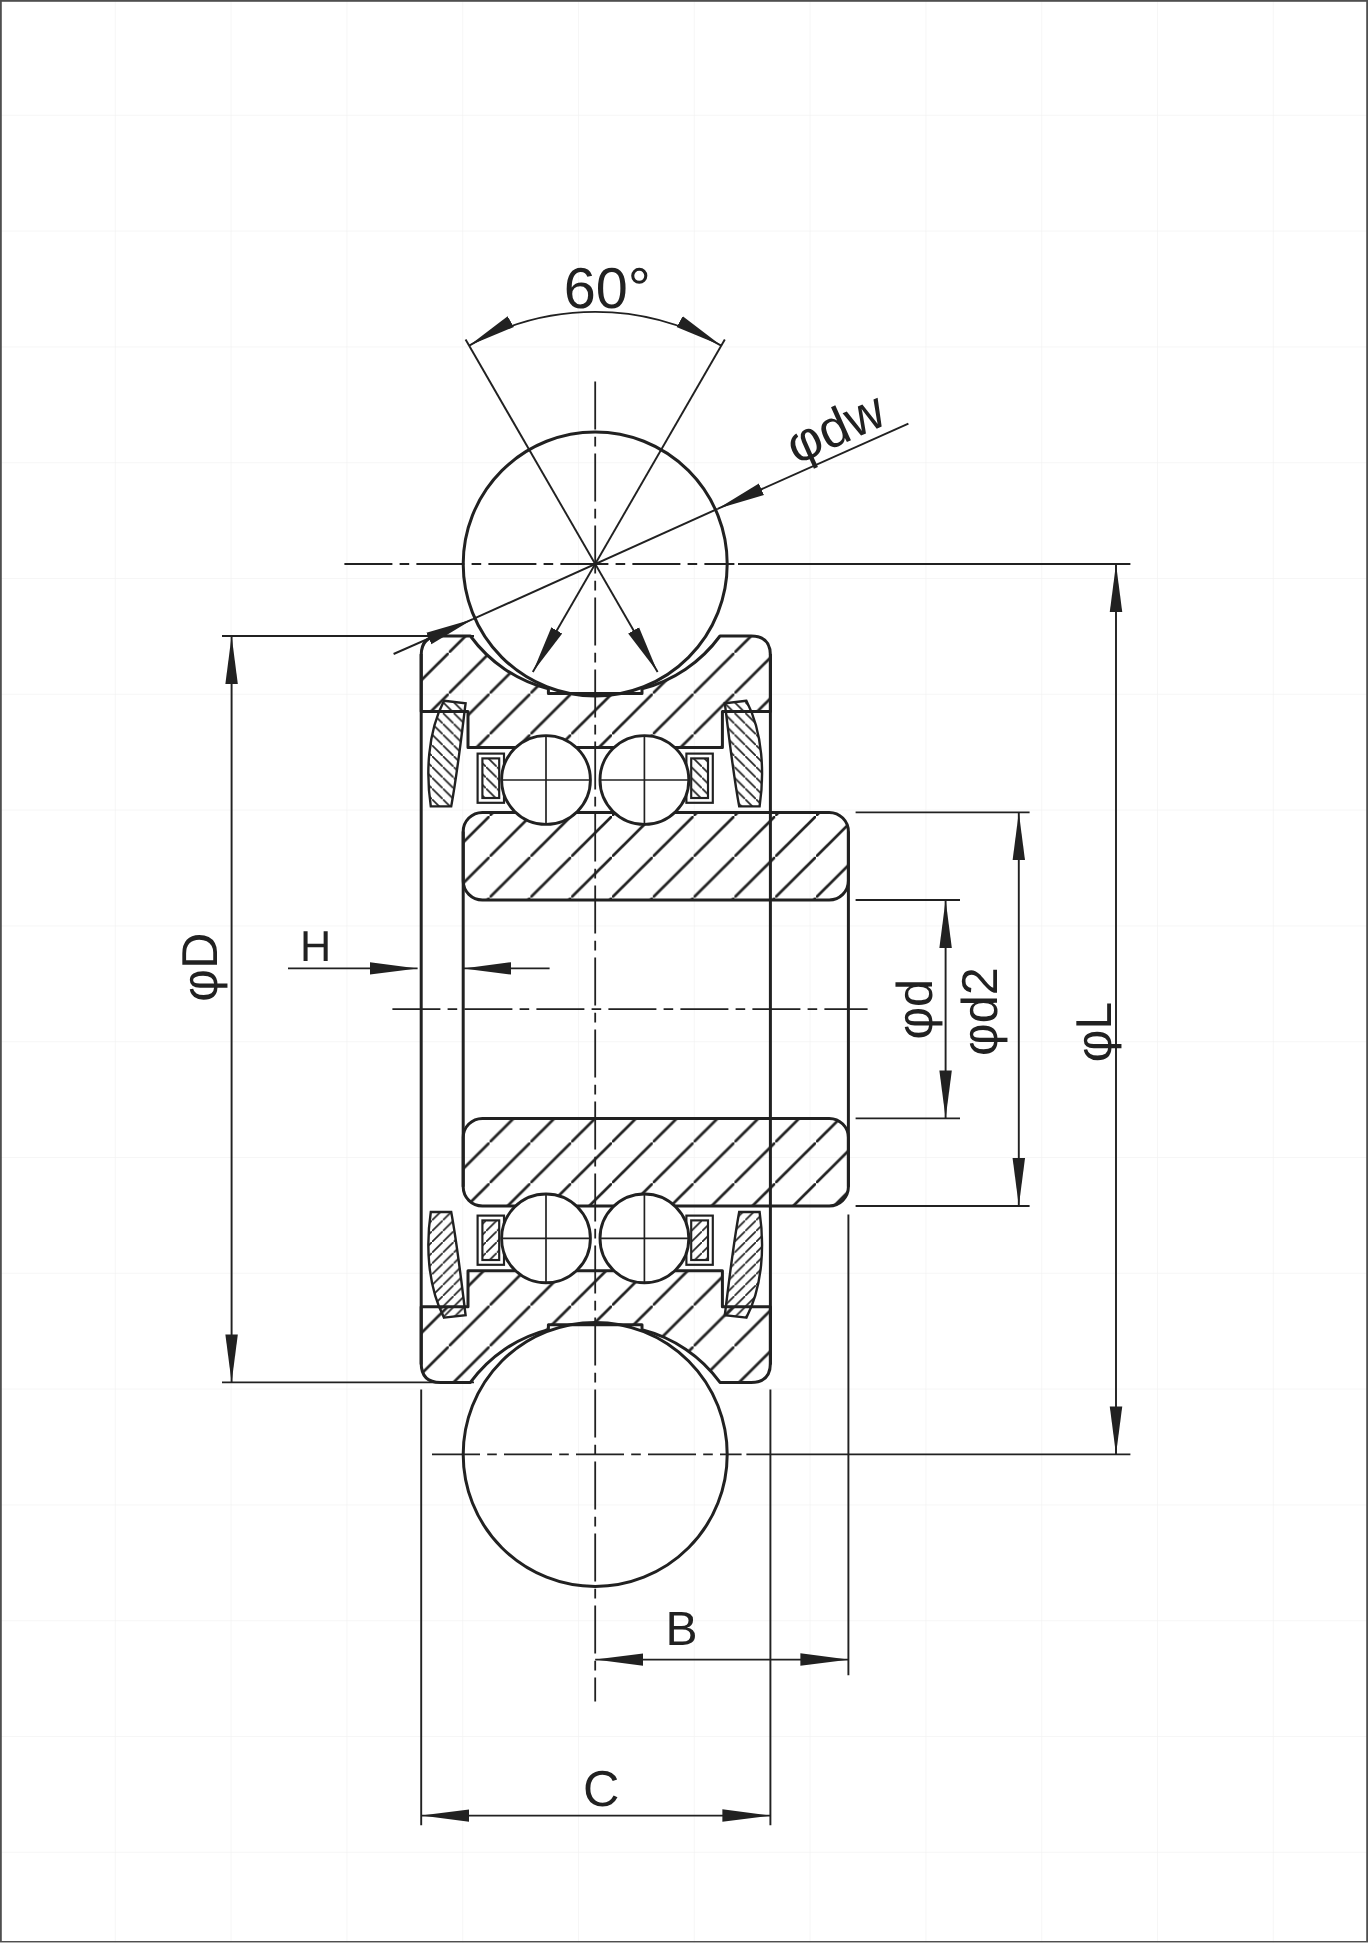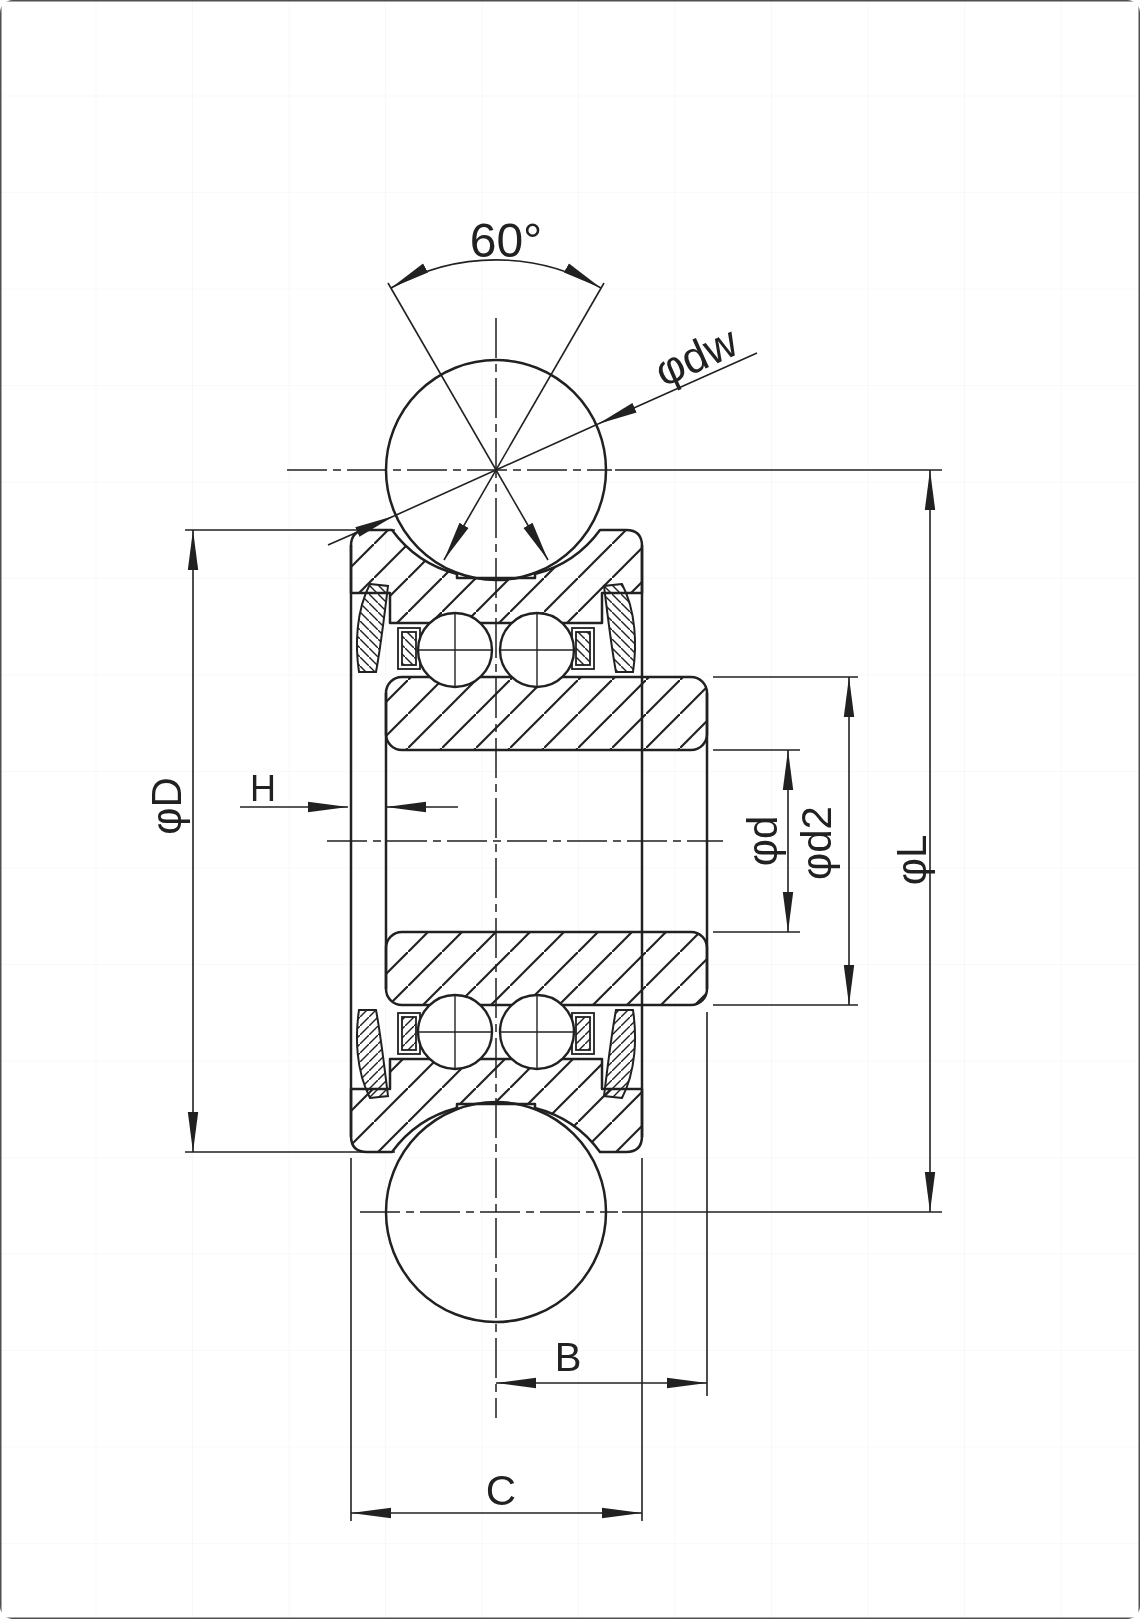--- a/index.html
+++ b/index.html
@@ -7,21 +7,20 @@
     padding: 0;
     background: #ffffff;
     font-family: "Liberation Sans", sans-serif;
   }
   .canvas {
     position: relative;
     width: 1140px;
     height: 1619px;
     background: #ffffff;
     overflow: hidden;
-    border-radius: 13px;
   }
   svg { display: block; }
   text {
     font-family: "Liberation Sans", "DejaVu Sans", sans-serif;
     fill: #212121;
   }
   .lbl-lg  { font-size: 48px; }
   .lbl-md  { font-size: 42px; }
   .lbl-dw  { font-size: 44px; }
   .lbl-b   { font-size: 40px; }

